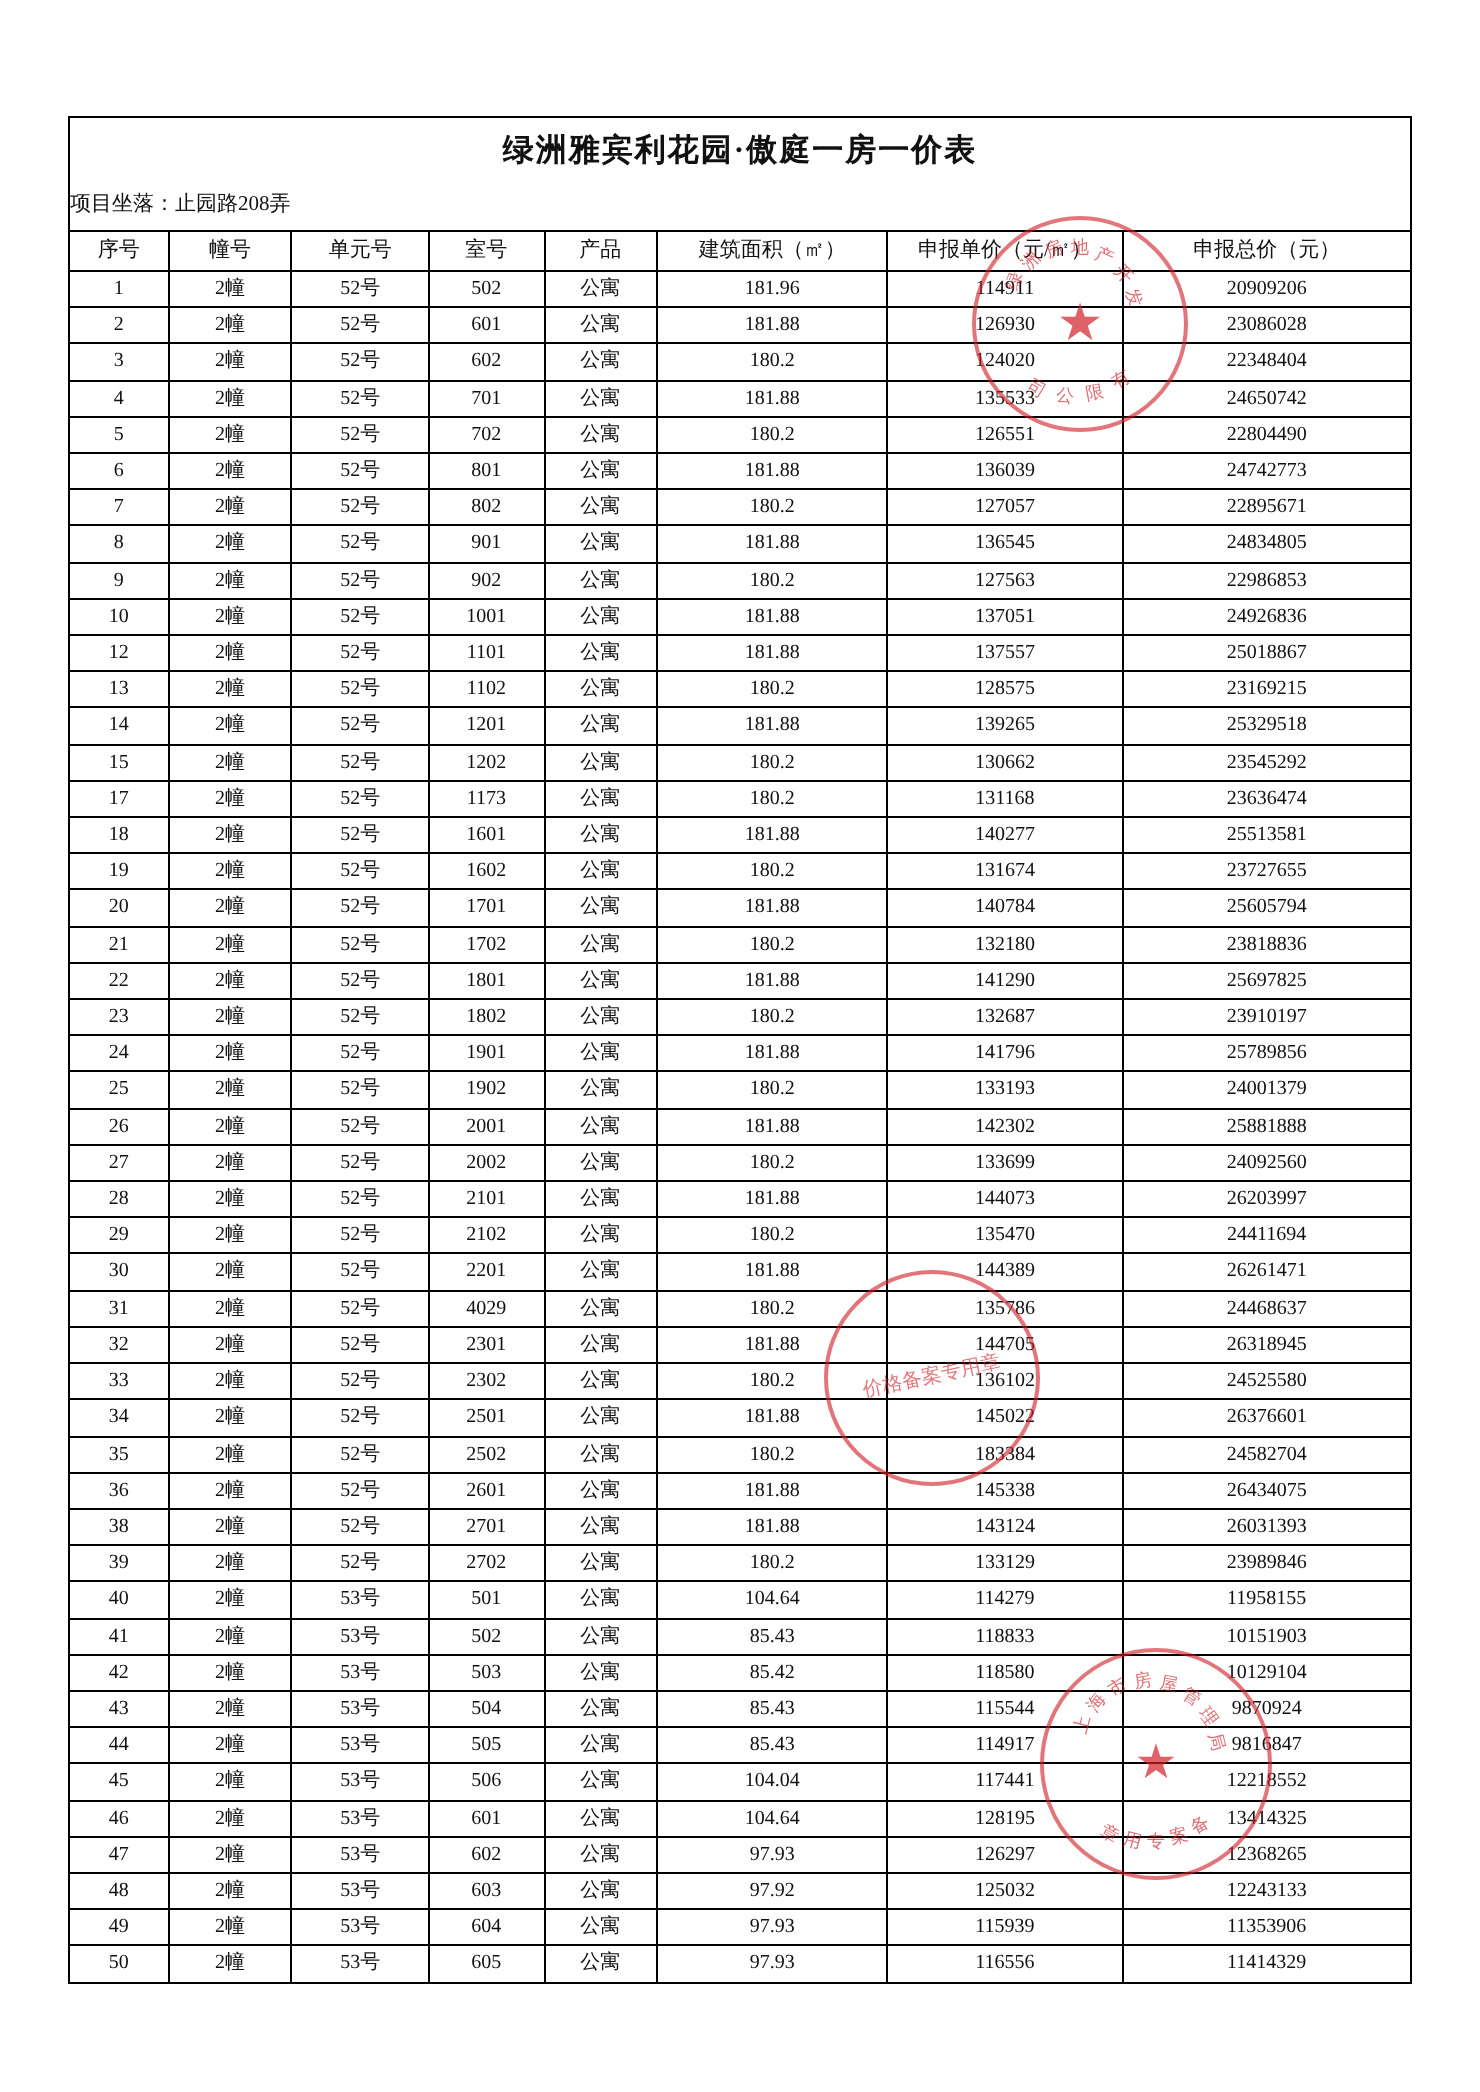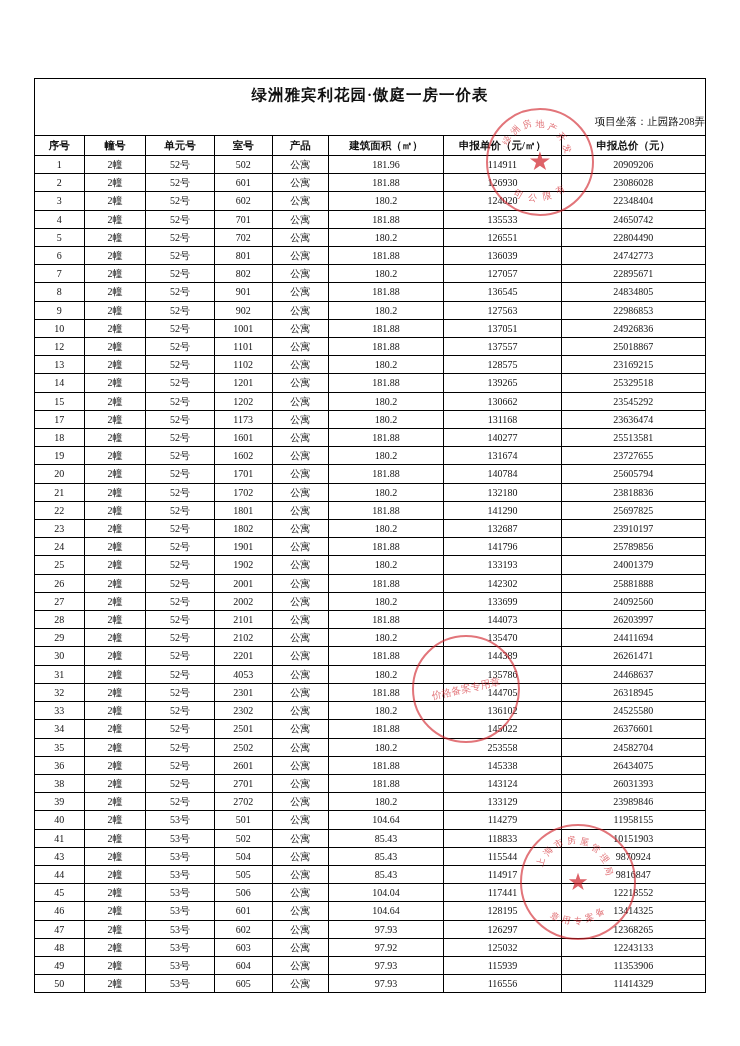--- a/index.html
+++ b/index.html
@@ -13,33 +13,33 @@
     font-family: "Liberation Serif", "DejaVu Serif", serif;
     color: #111111;
     position: relative;
     overflow: hidden;
   }
   .page {
     position: relative;
     width: 740px;
     height: 800px;
     box-sizing: border-box;
-    padding: 78px 34px 20px 34px;
+    padding: 58px 34px 20px 34px;
   }
   .doc-title {
     text-align: center;
     font-size: 15.5px;
     font-weight: bold;
     letter-spacing: 1px;
     padding: 6px 0 5px 0;
     border: 1px solid #000;
     border-bottom: none;
   }
   .doc-sub {
-    text-align: right;
+    text-align: left;
     font-size: 10.5px;
     padding: 4px 0 6px 0;
     border-left: 1px solid #000;
     border-right: 1px solid #000;
   }
   table.price {
     border-collapse: collapse;
     width: 100%;
     table-layout: fixed;
   }
@@ -47,21 +47,21 @@
     border: 1px solid #000;
     font-size: 10px;
     text-align: center;
     height: 17.2px;
     line-height: 17.2px;
     padding: 0;
     overflow: hidden;
     white-space: nowrap;
   }
   table.price th {
-    font-weight: bold;
+    font-weight: normal;
     font-size: 10.5px;
     height: 19px;
     line-height: 19px;
   }
   table.price td.num {
     font-family: "Liberation Serif", "DejaVu Serif", serif;
   }
   col.c0 { width: 7.4%; }
   col.c1 { width: 9.2%; }
   col.c2 { width: 10.2%; }
@@ -434,21 +434,21 @@
           <td class="num">2201</td>
           <td class="num">公寓</td>
           <td class="num">181.88</td>
           <td class="num">144389</td>
           <td class="num">26261471</td>
         </tr>
         <tr>
           <td class="num">31</td>
           <td class="num">2幢</td>
           <td class="num">52号</td>
-          <td class="num">4053</td>
+          <td class="num">4029</td>
           <td class="num">公寓</td>
           <td class="num">180.2</td>
           <td class="num">135786</td>
           <td class="num">24468637</td>
         </tr>
         <tr>
           <td class="num">32</td>
           <td class="num">2幢</td>
           <td class="num">52号</td>
           <td class="num">2301</td>
@@ -477,21 +477,21 @@
           <td class="num">145022</td>
           <td class="num">26376601</td>
         </tr>
         <tr>
           <td class="num">35</td>
           <td class="num">2幢</td>
           <td class="num">52号</td>
           <td class="num">2502</td>
           <td class="num">公寓</td>
           <td class="num">180.2</td>
-          <td class="num">253558</td>
+          <td class="num">183384</td>
           <td class="num">24582704</td>
         </tr>
         <tr>
           <td class="num">36</td>
           <td class="num">2幢</td>
           <td class="num">52号</td>
           <td class="num">2601</td>
           <td class="num">公寓</td>
           <td class="num">181.88</td>
           <td class="num">145338</td>
@@ -529,20 +529,30 @@
         </tr>
         <tr>
           <td class="num">41</td>
           <td class="num">2幢</td>
           <td class="num">53号</td>
           <td class="num">502</td>
           <td class="num">公寓</td>
           <td class="num">85.43</td>
           <td class="num">118833</td>
           <td class="num">10151903</td>
+        </tr>
+        <tr>
+          <td class="num">42</td>
+          <td class="num">2幢</td>
+          <td class="num">53号</td>
+          <td class="num">503</td>
+          <td class="num">公寓</td>
+          <td class="num">85.42</td>
+          <td class="num">118580</td>
+          <td class="num">10129104</td>
         </tr>
         <tr>
           <td class="num">43</td>
           <td class="num">2幢</td>
           <td class="num">53号</td>
           <td class="num">504</td>
           <td class="num">公寓</td>
           <td class="num">85.43</td>
           <td class="num">115544</td>
           <td class="num">9870924</td>

